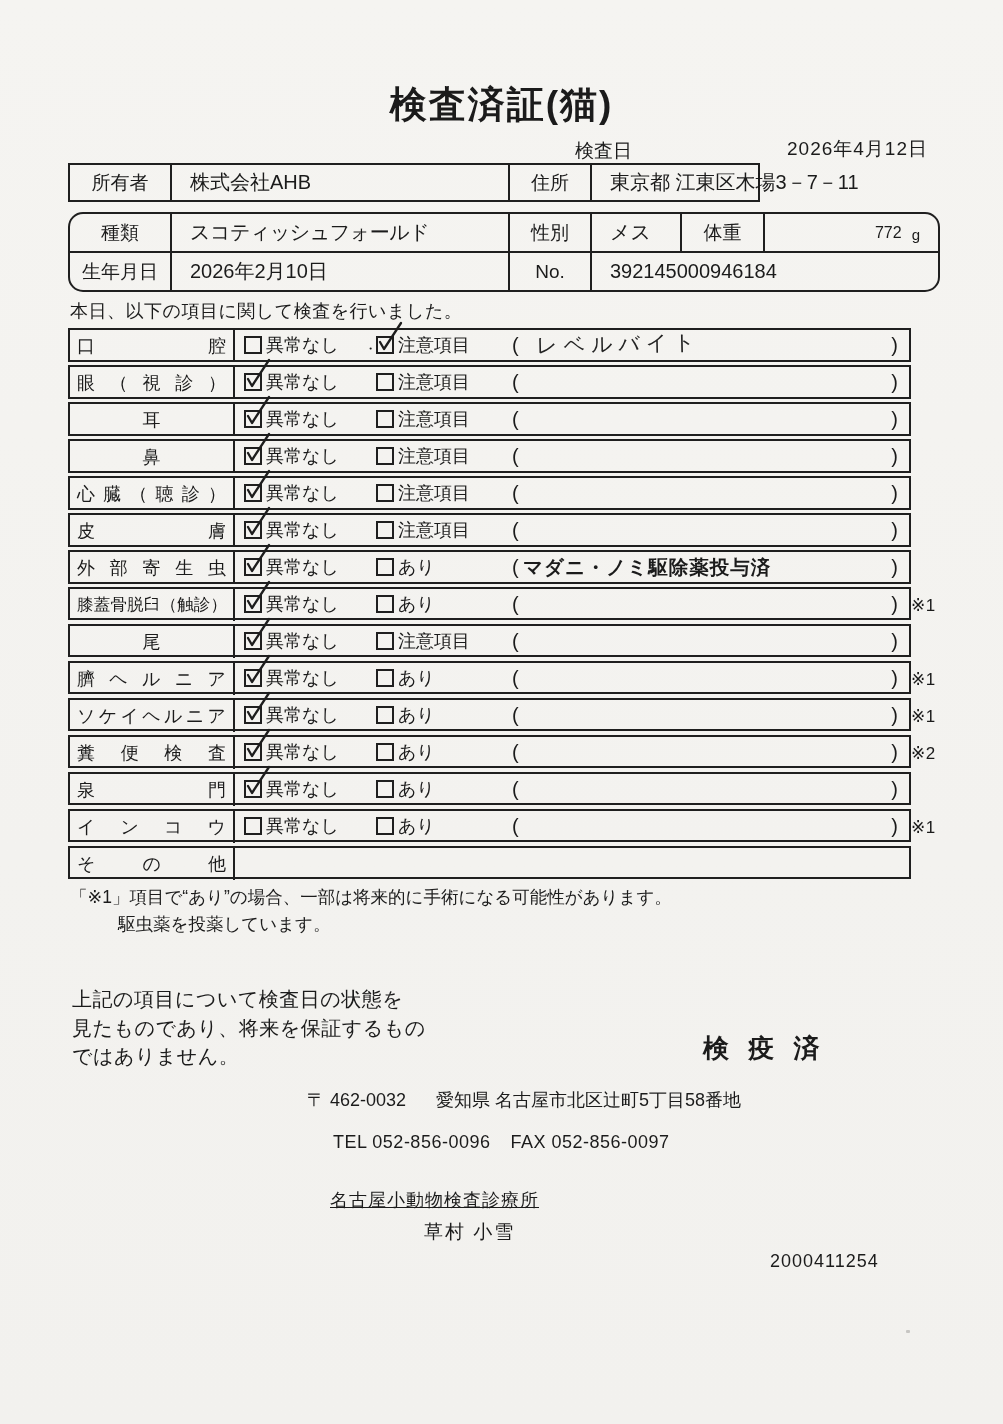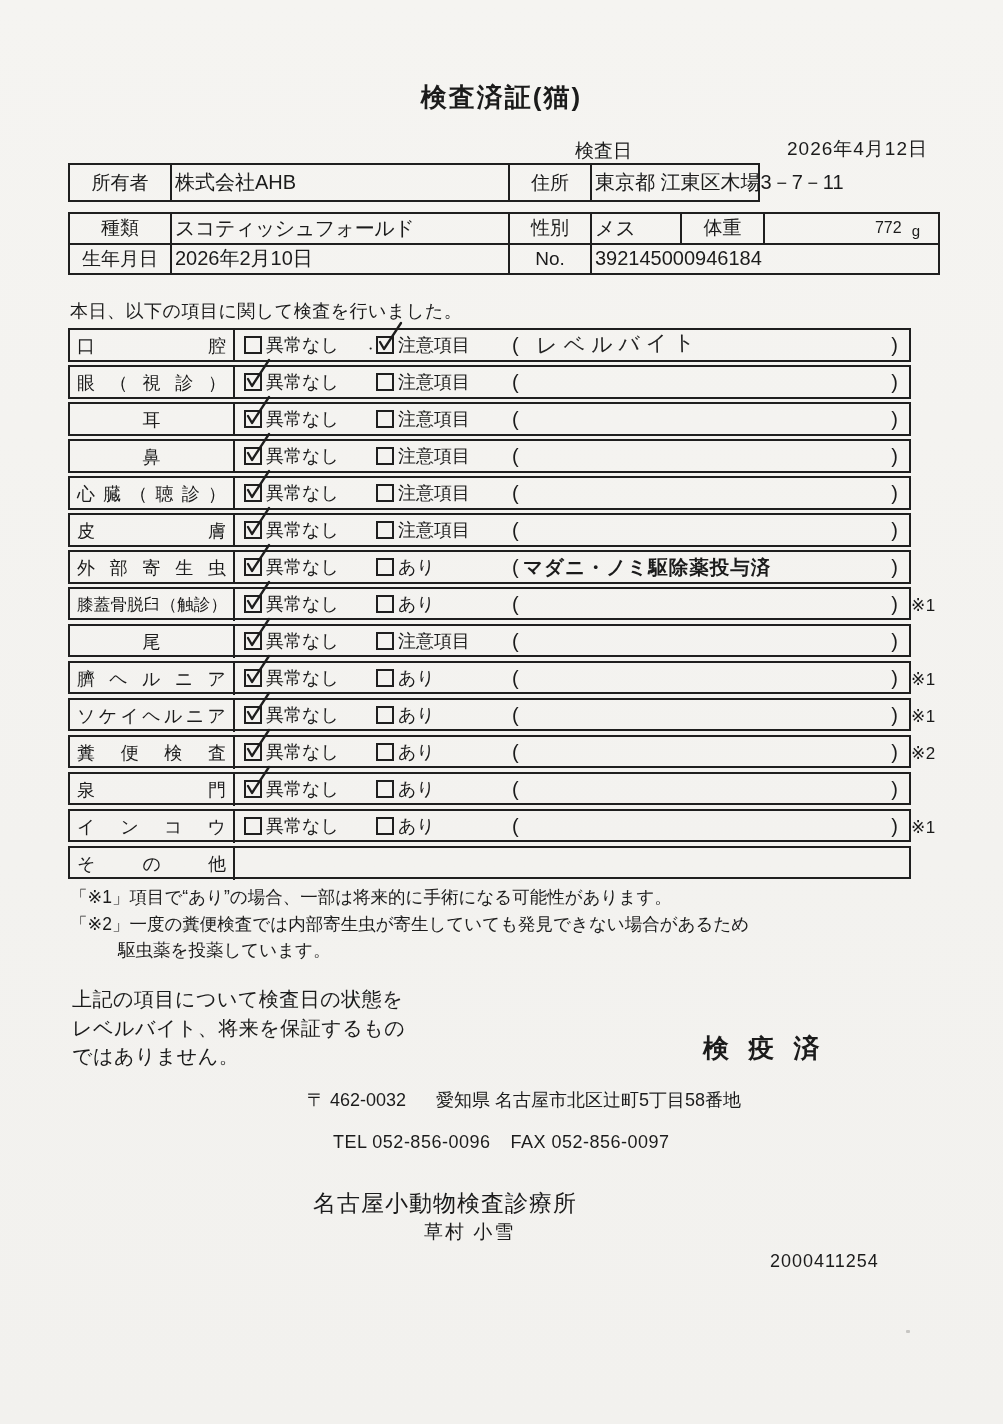--- a/index.html
+++ b/index.html
@@ -8,35 +8,35 @@
     background:#f4f3f0;
     font-family:"Liberation Sans","DejaVu Sans",sans-serif;
     color:#1b1b1b;
     position:relative;
     -webkit-font-smoothing:antialiased;
   }
   .page{position:absolute;inset:0;overflow:hidden;background:linear-gradient(180deg,#f5f4f1 0%,#f3f2ef 60%,#f2f1ee 100%);}
 
   .doc-title{
     position:absolute;top:80px;left:0;width:100%;
-    text-align:center;font-size:26px;font-weight:bold;letter-spacing:2px;
+    text-align:center;font-size:37px;font-weight:bold;letter-spacing:2px;
   }
   .date-label{position:absolute;top:138px;left:575px;font-size:19px;}
   .date-value{position:absolute;top:136px;left:787px;font-size:19px;letter-spacing:1px;}
 
   
   .tbl{position:absolute;left:68px;border:2.5px solid #1f1f1f;box-sizing:border-box;background:transparent;}
   .t1{top:163px;width:692px;height:39px;display:flex;}
-  .t2{top:212px;width:872px;height:63px;display:flex;flex-direction:column;}
+  .t2{top:212px;width:872px;height:80px;display:flex;flex-direction:column;border-radius:15px;}
   .t2 .trow{display:flex;flex:1;min-height:0;}
   .t2 .trow.first{border-bottom:2px solid #1f1f1f;}
   .cell{display:flex;align-items:center;box-sizing:border-box;border-right:2px solid #1f1f1f;font-size:19px;overflow:visible;white-space:nowrap;}
   .cell.last{border-right:none;flex:1;}
   .cell.lab{justify-content:center;}
-  .cell.val{padding-left:3px;font-size:20px;}
+  .cell.val{padding-left:18px;font-size:20px;}
   .w-104{width:102px;flex:none;}
   .w-338{width:338px;flex:none;}
   .w-82{width:82px;flex:none;}
   .w-90{width:90px;flex:none;}
   .w-83{width:83px;flex:none;}
   .breed{font-size:17.5px;letter-spacing:-0.5px;}
   .weight-cell{justify-content:flex-end;padding-right:18px;}
   .weight-num{font-size:16px;}
   .weight-unit{font-size:15px;margin-left:10px;padding-top:4px;}
 
@@ -67,21 +67,21 @@
   .note{position:absolute;right:-44px;top:6px;width:42px;font-size:17px;letter-spacing:0.5px;}
 
   .footnotes{position:absolute;left:70px;top:884px;font-size:17.5px;line-height:26.5px;}
   .footnotes .indent{padding-left:48px;}
 
   .disclaimer{position:absolute;left:72px;top:985px;font-size:20px;line-height:28.5px;letter-spacing:0.5px;}
   .stamp{position:absolute;left:703px;top:1031px;font-size:26px;font-weight:bold;letter-spacing:6px;}
 
   .addr-line{position:absolute;left:307px;top:1088px;font-size:18px;display:flex;gap:30px;white-space:nowrap;}
   .tel-line{position:absolute;left:333px;top:1132px;font-size:18px;display:flex;gap:20px;white-space:nowrap;letter-spacing:0.5px;}
-  .clinic-name{position:absolute;left:313px;top:1188px;font-size:23px;letter-spacing:1px;}
+  .clinic-name{position:absolute;left:330px;top:1188px;font-size:18px;letter-spacing:1px;text-decoration:underline;}
   .vet-name{position:absolute;left:424px;top:1219px;font-size:19px;letter-spacing:2px;}
   .serial{position:absolute;left:770px;top:1251px;font-size:18px;letter-spacing:1px;}
 
   .speck{position:absolute;left:906px;top:1330px;width:4px;height:3px;background:#b5b3b0;opacity:0.7;border-radius:1px;}
 </style>
 </head>
 <body>
 
 <div class="page">
 
@@ -421,27 +421,26 @@
       <div class="exam-row">
         <div class="exam-label j">
           <div class="txt">そ の 他</div>
         </div>
         <div class="exam-body"></div>
       </div>
     </div>
 
   <div class="footnotes">
     <div>「※1」項目で“あり”の場合、一部は将来的に手術になる可能性があります。</div>
-    <div>「※2」一度の糞便検査では内部寄生虫が寄生していても発見できない場合があるため</div>
     <div class="indent">駆虫薬を投薬しています。</div>
   </div>
 
   <div class="disclaimer">
     <div>上記の項目について検査日の状態を</div>
-    <div>レベルバイト、将来を保証するもの</div>
+    <div>見たものであり、将来を保証するもの</div>
     <div>ではありません。</div>
   </div>
 
   <div class="stamp">検 疫 済</div>
 
   <div class="addr-line">
     <span>〒 462-0032</span>
     <span>愛知県 名古屋市北区辻町5丁目58番地</span>
   </div>
 

